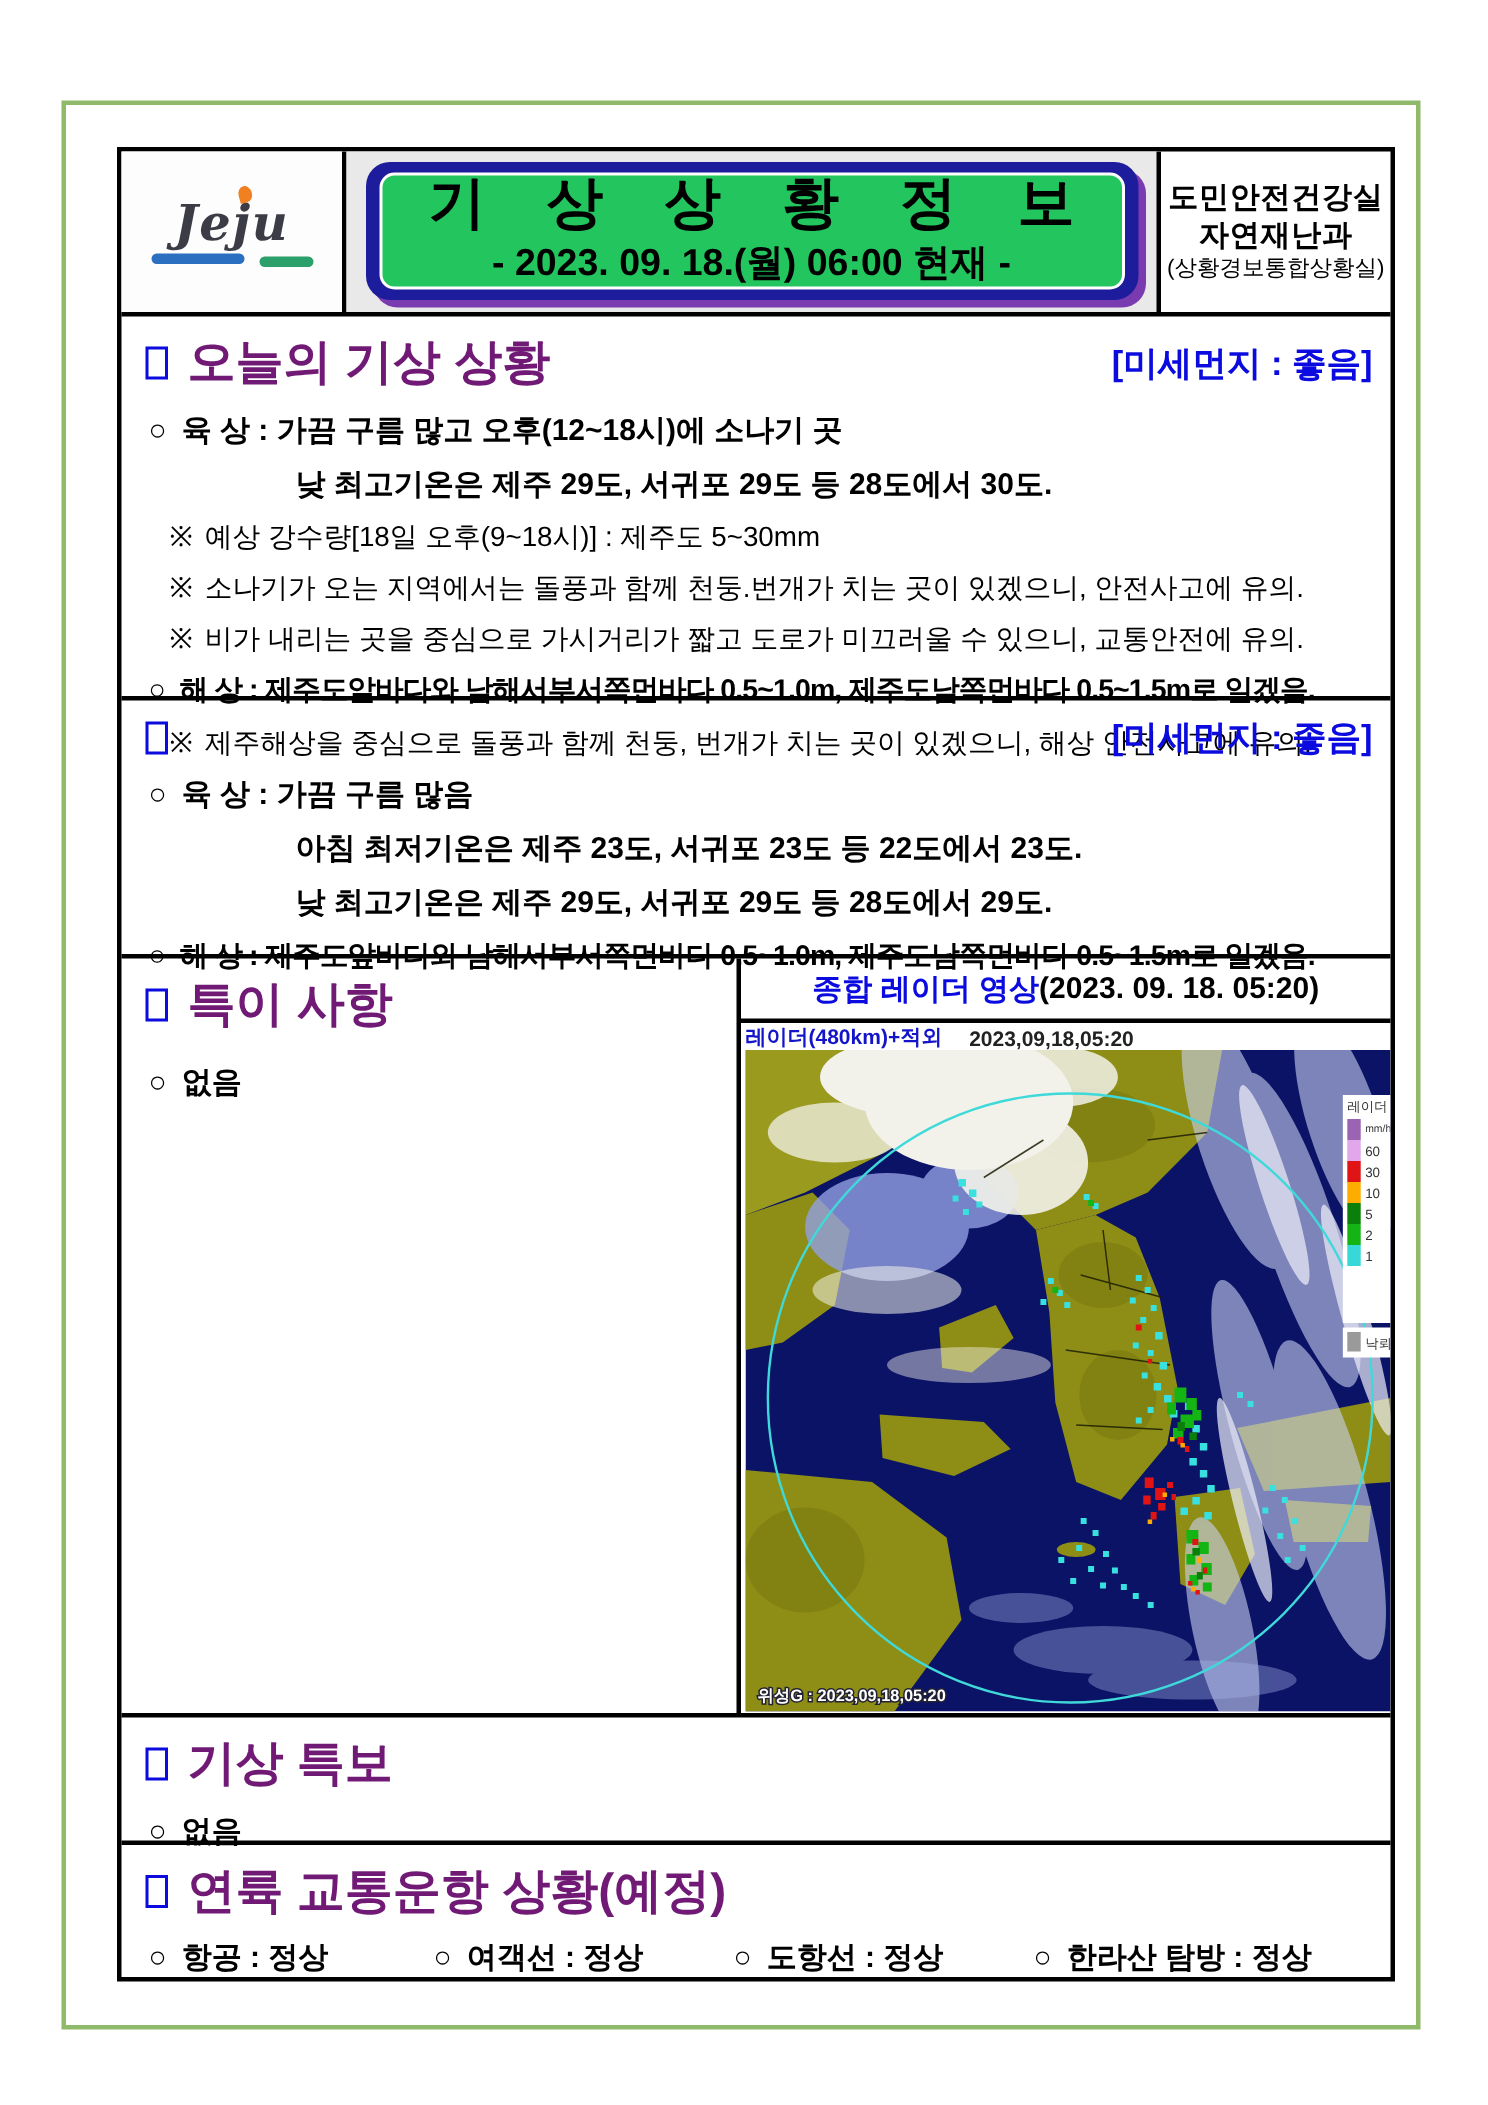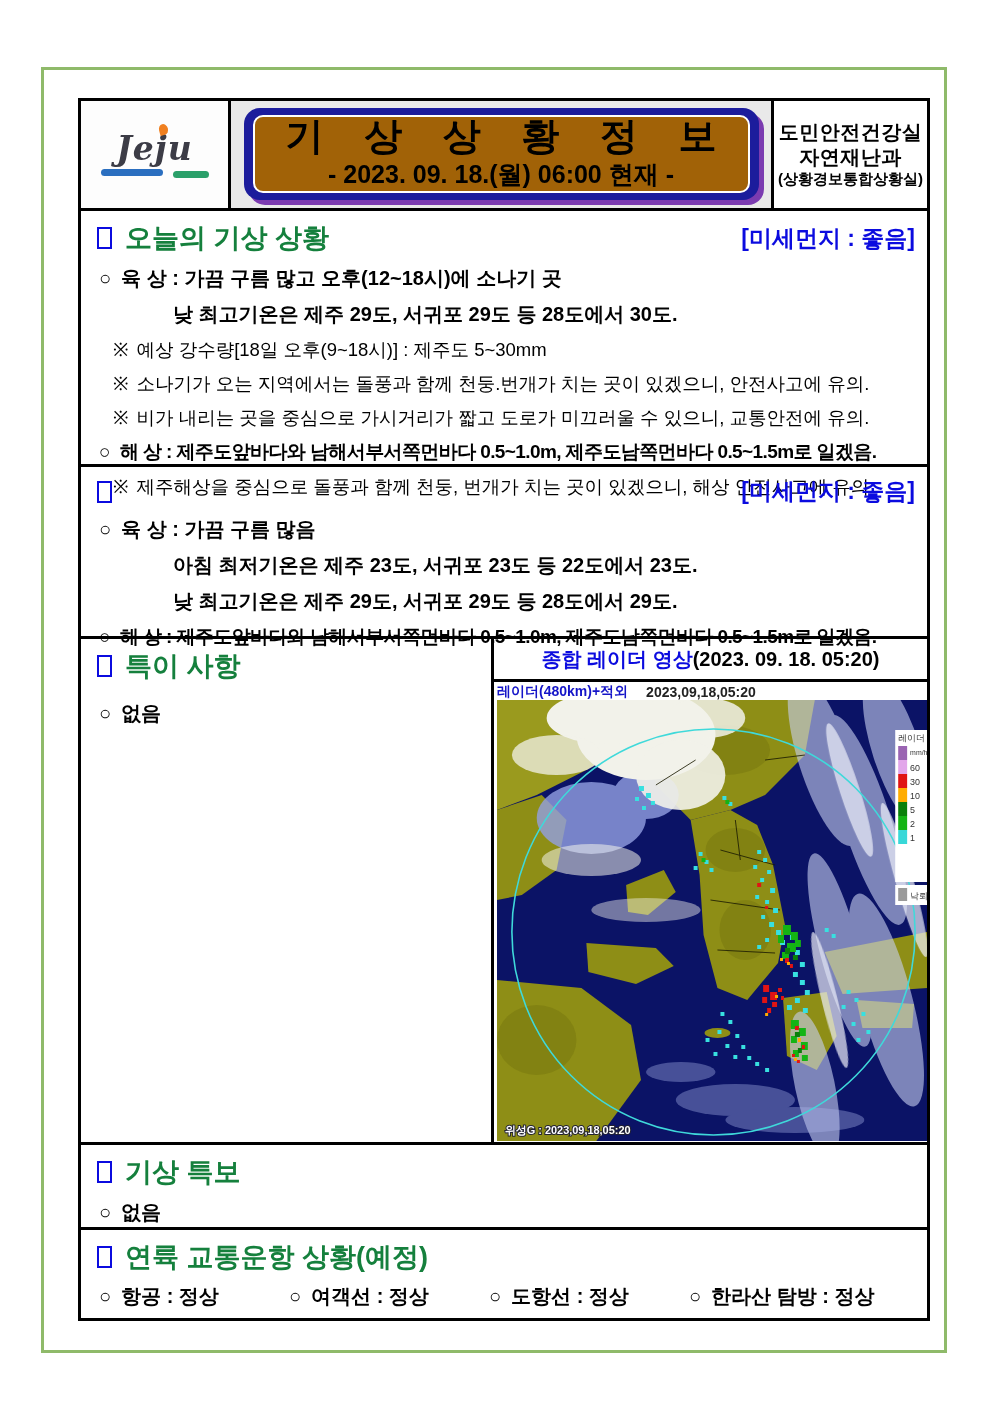--- a/index.html
+++ b/index.html
@@ -18,38 +18,38 @@
   .cell-logo { width:150px; border-right:3px solid #000; display:flex; align-items:center; justify-content:center; background:#fdfdfd; }
   .logo-wrap { position:relative; text-align:center; }
   .jeju-text { font-family:"DejaVu Serif", serif; font-style:italic; font-weight:bold; font-size:33px; color:#3c3c46; letter-spacing:1px; line-height:1; }
   .jeju-accent { position:absolute; top:-8px; left:58px; width:9px; height:11px; background:#f08020; border-radius:50% 50% 50% 0; transform:rotate(-15deg); }
   .logo-bars { display:flex; gap:10px; margin-top:4px; justify-content:center; }
   .bar-blue { width:62px; height:7px; border-radius:4px; background:#2b6fc0; }
   .bar-green { width:36px; height:7px; border-radius:4px; background:#2ba06a; margin-top:2px; }
 
   .cell-title { width:543px; border-right:3px solid #000; background:#e9e9e9; display:flex; align-items:flex-start; justify-content:center; }
   .title-box { width:515px; height:92px; margin-top:7px; background:#1c1c9c; border-radius:16px; box-shadow:5px 5px 0 #7b3bb0; padding:7px 9px; }
-  .title-inner { width:100%; height:100%; background:#a16207; border:2px solid #fff; border-radius:10px; display:flex; flex-direction:column; align-items:center; justify-content:center; }
+  .title-inner { width:100%; height:100%; background:#22c55e; border:2px solid #fff; border-radius:10px; display:flex; flex-direction:column; align-items:center; justify-content:center; }
   .main-title { font-size:38px; font-weight:800; letter-spacing:15px; line-height:1; white-space:nowrap; text-indent:15px; }
   .sub-title { font-size:25px; font-weight:700; margin-top:3px; white-space:nowrap; }
 
   .cell-dept { flex:1; display:flex; flex-direction:column; align-items:center; justify-content:center; line-height:1.25; }
   .dept-line { font-size:20px; font-weight:800; letter-spacing:0.5px; }
-  .dept-line-small { font-size:15px; font-weight:700; }
+  .dept-line-small { font-size:15px; font-weight:400; }
 
   
   .sec-head { display:flex; justify-content:space-between; align-items:center; padding:9px 12px 0 16px; }
-  .sec-title { color:#15803d; font-size:27px; font-weight:800; display:flex; align-items:center; gap:13px; white-space:nowrap; }
+  .sec-title { color:#701a75; font-size:32px; font-weight:800; display:flex; align-items:center; gap:13px; white-space:nowrap; }
   .sq { width:15px; height:22px; border:2px solid #0b0bdf; flex:0 0 auto; }
   .badge { color:#0b0bdf; font-size:23px; font-weight:800; white-space:nowrap; }
 
   .line { display:flex; align-items:baseline; padding-left:18px; white-space:nowrap; }
   .line .bullet { margin-right:10px; }
   .l-main { font-size:20px; font-weight:700; margin-top:9px; }
-  .l-cont { font-size:20px; font-weight:700; margin-top:9px; padding-left:92px; }
+  .l-cont { font-size:20px; font-weight:700; margin-top:9px; padding-left:116px; }
   .l-note { font-size:18.5px; font-weight:400; margin-top:8px; padding-left:32px; }
   .l-note .bullet { margin-right:8px; }
   .l-sea { font-size:19px; font-weight:700; letter-spacing:-0.6px; margin-top:9px; }
 
   .row-today { height:256px; }
   .row-tomorrow { height:172px; }
 
   
   .row-middle { height:506px; display:flex; }
   .col-notes { width:413px; border-right:3px solid #000; }

